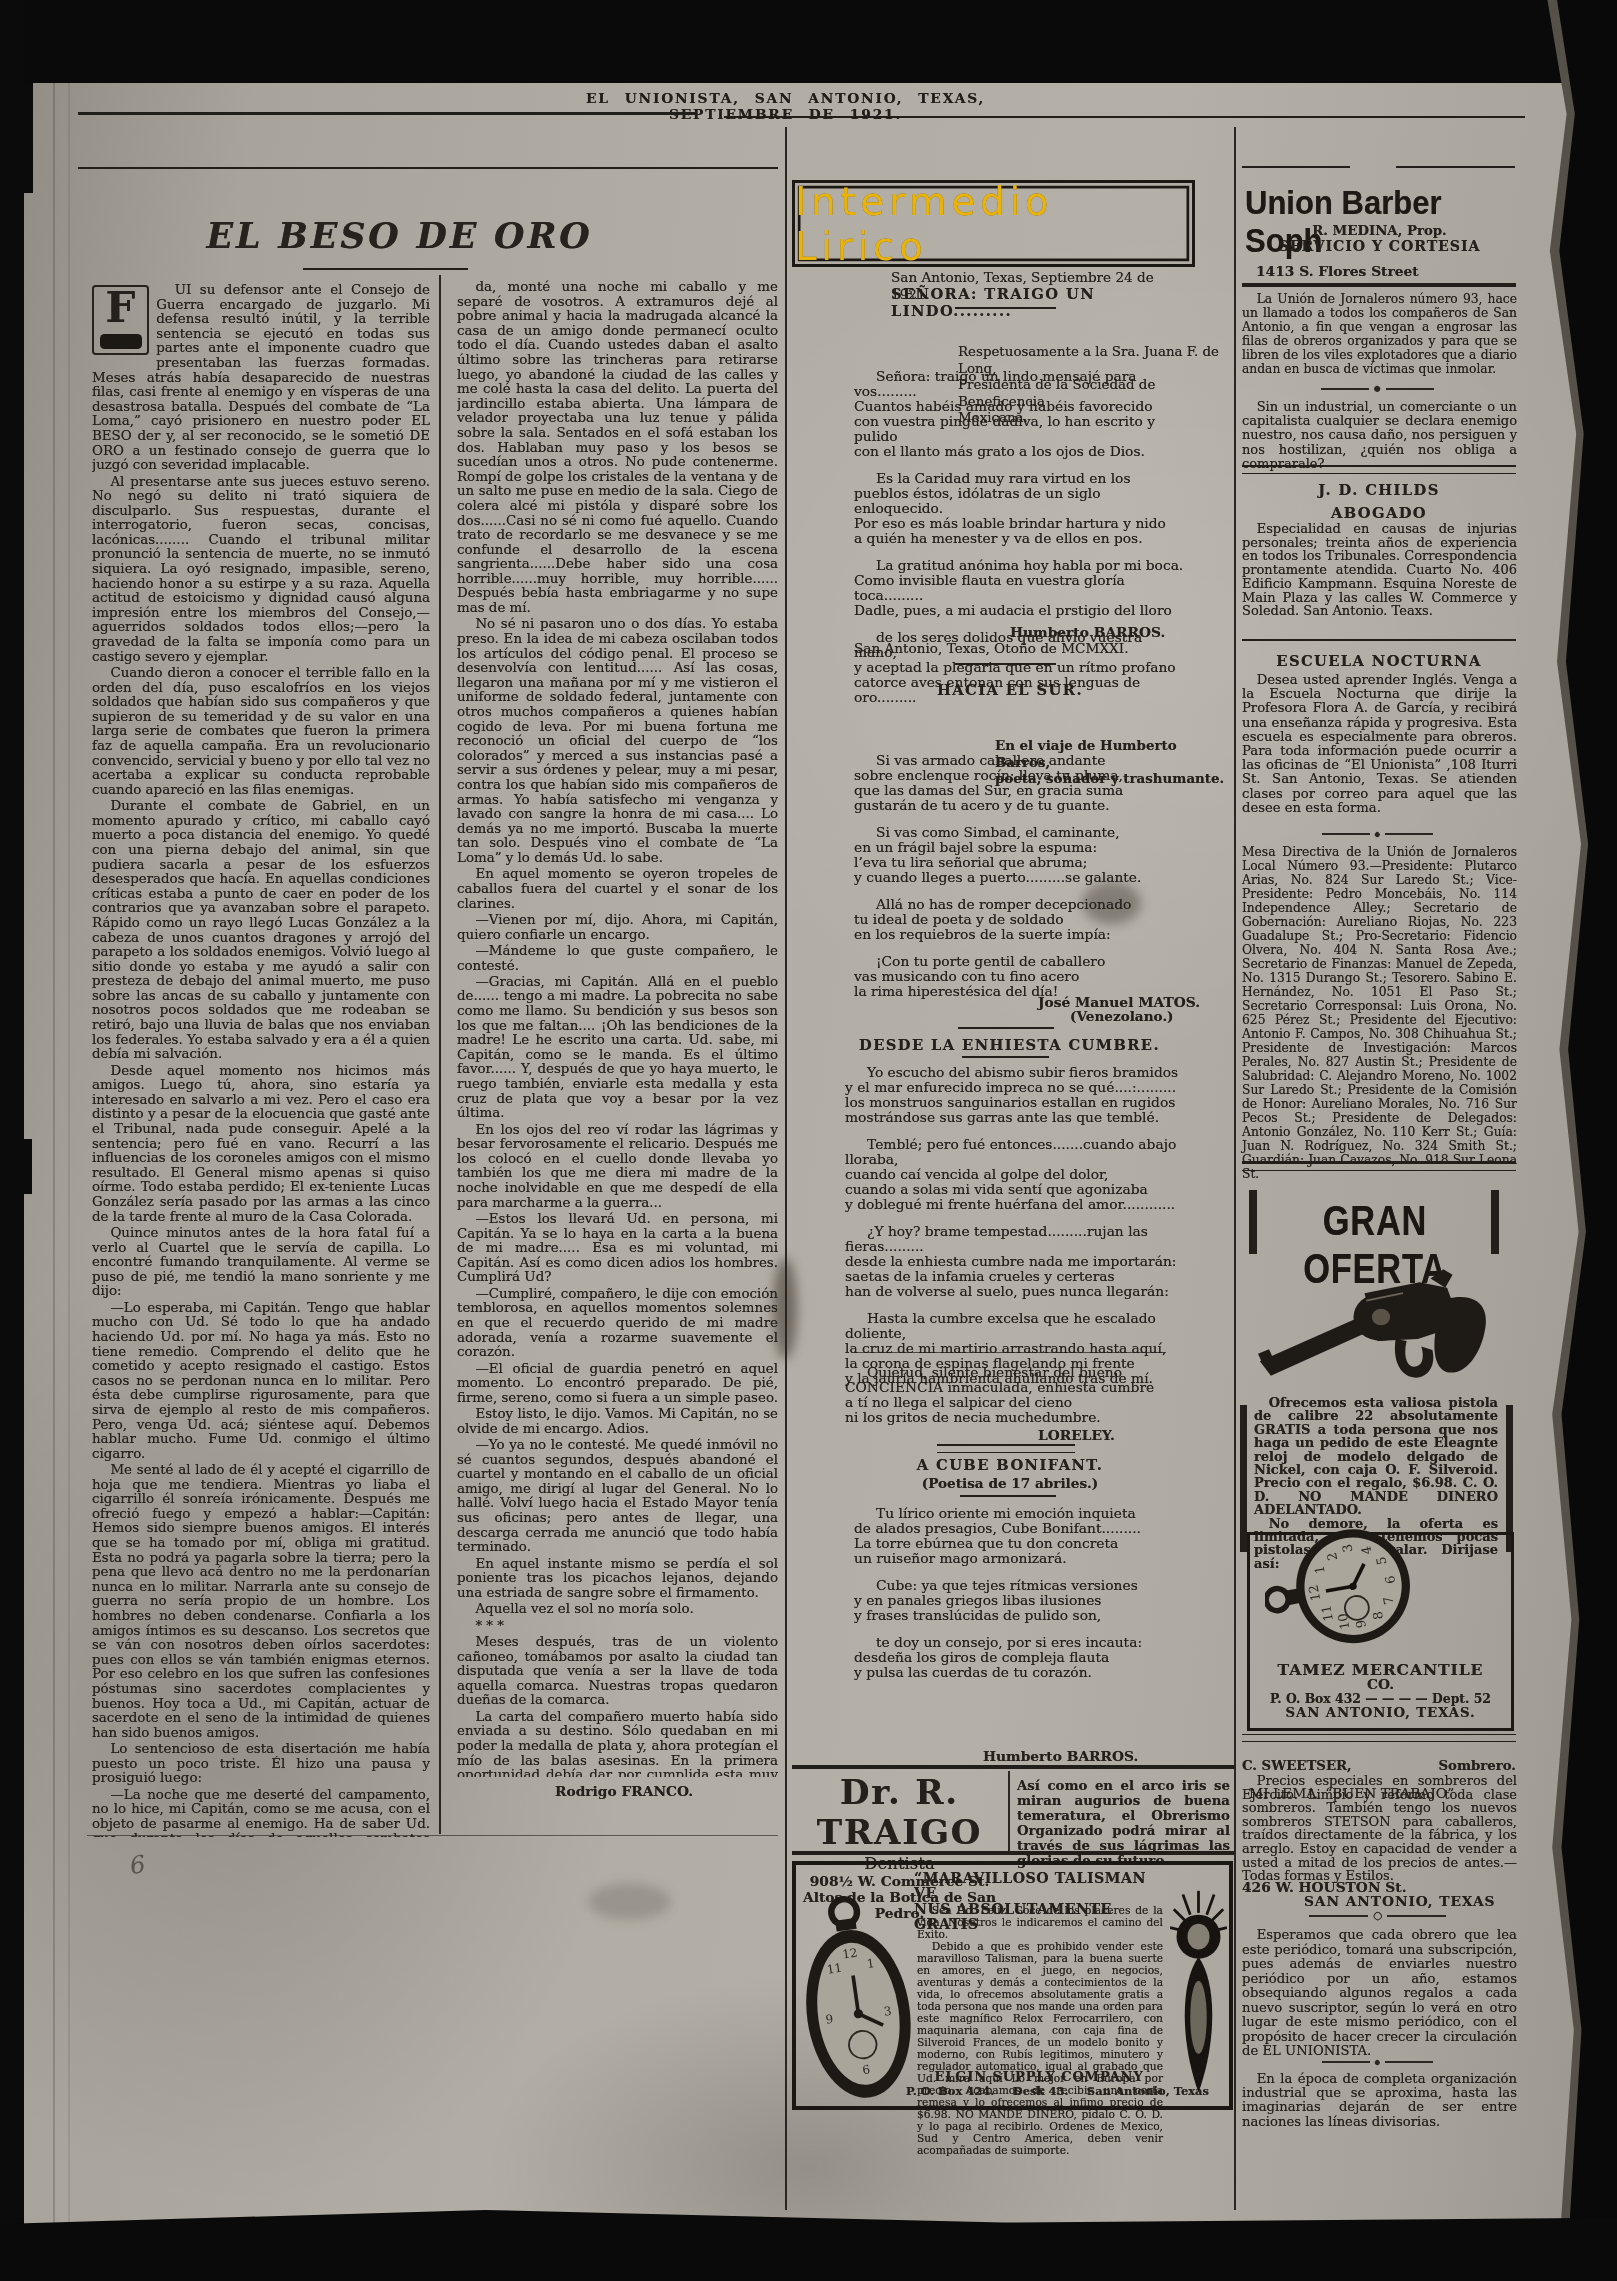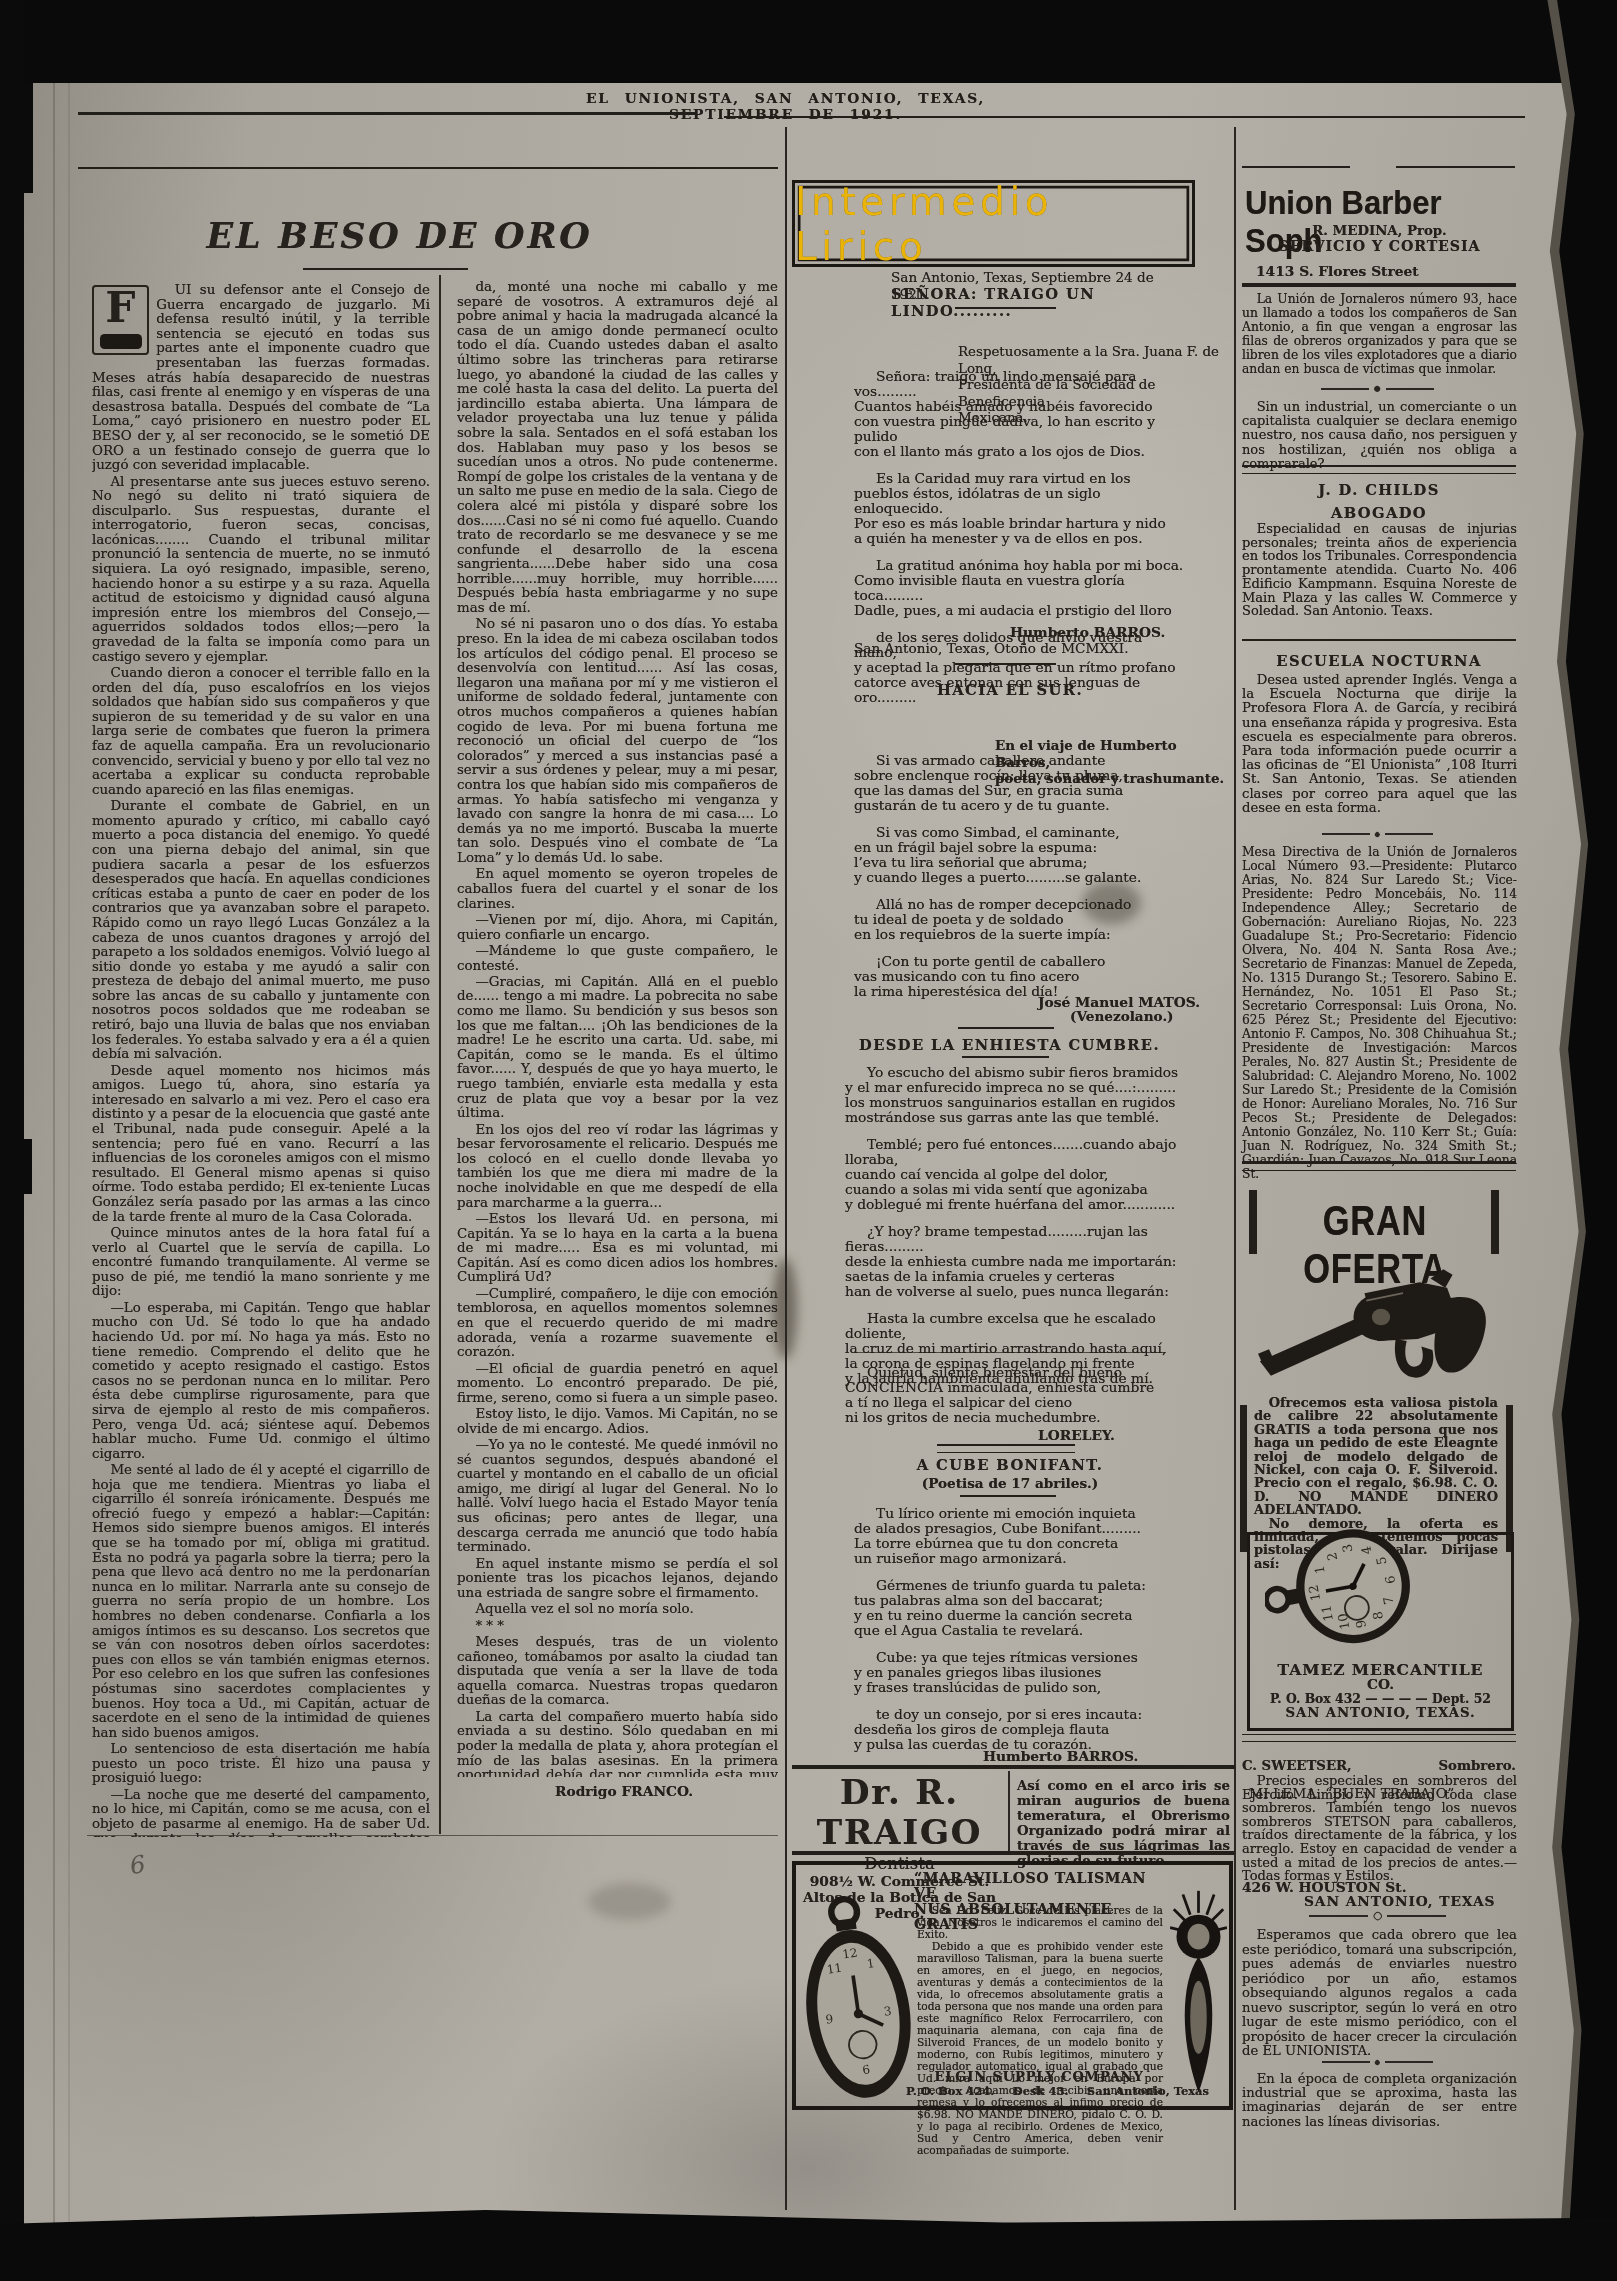--- a/index.html
+++ b/index.html
@@ -215,24 +215,20 @@
 
   <div class="abs phead ink ctr" style="left:854px;top:1456px;width:312px;">A CUBE BONIFANT.</div>
   <div class="abs psub ink ctr" style="left:854px;top:1475px;width:312px;font-weight:bold;">(Poetisa de 17 abriles.)</div>
   <div class="abs rule" style="left:960px;top:1495px;width:96px;height:1.8px;"></div>
   <div class="abs poem ink" style="left:854px;top:1506px;width:340px;">
     <div>
         <div class="stanza">Tu lírico oriente mi emoción inquieta
 de alados presagios, Cube Bonifant.........
 La torre ebúrnea que tu don concreta
 un ruiseñor mago armonizará.</div>
-        <div class="stanza">Gérmenes de triunfo guarda tu paleta:
-tus palabras alma son del baccarat;
-y en tu reino duerme la canción secreta
-que el Agua Castalia te revelará.</div>
         <div class="stanza">Cube: ya que tejes rítmicas versiones
 y en panales griegos libas ilusiones
 y frases translúcidas de pulido son,</div>
         <div class="stanza">te doy un consejo, por si eres incauta:
 desdeña los giros de compleja flauta
 y pulsa las cuerdas de tu corazón.</div>
       </div>
   </div>
   <div class="abs sig ink" style="left:983px;top:1748px;width:184px;">Humberto BARROS.</div>
 

